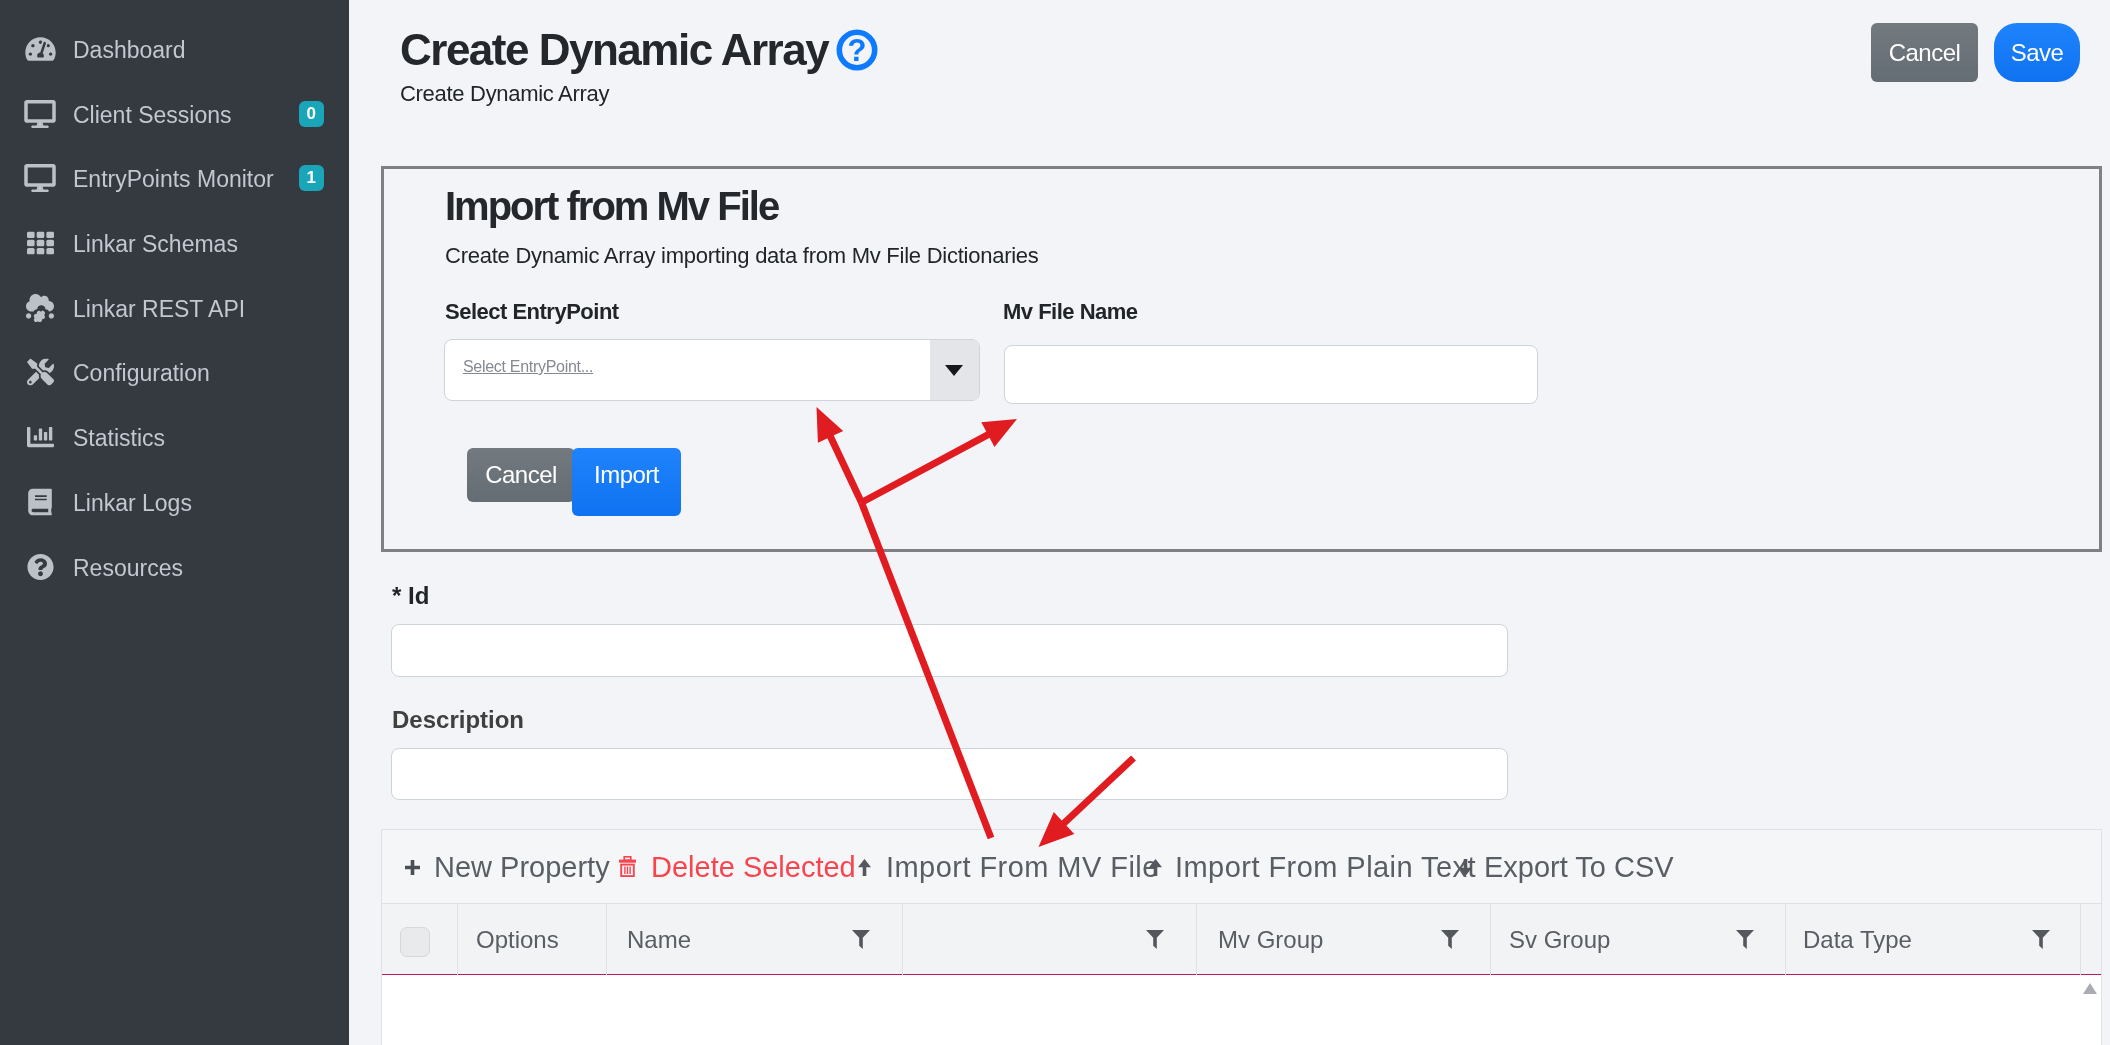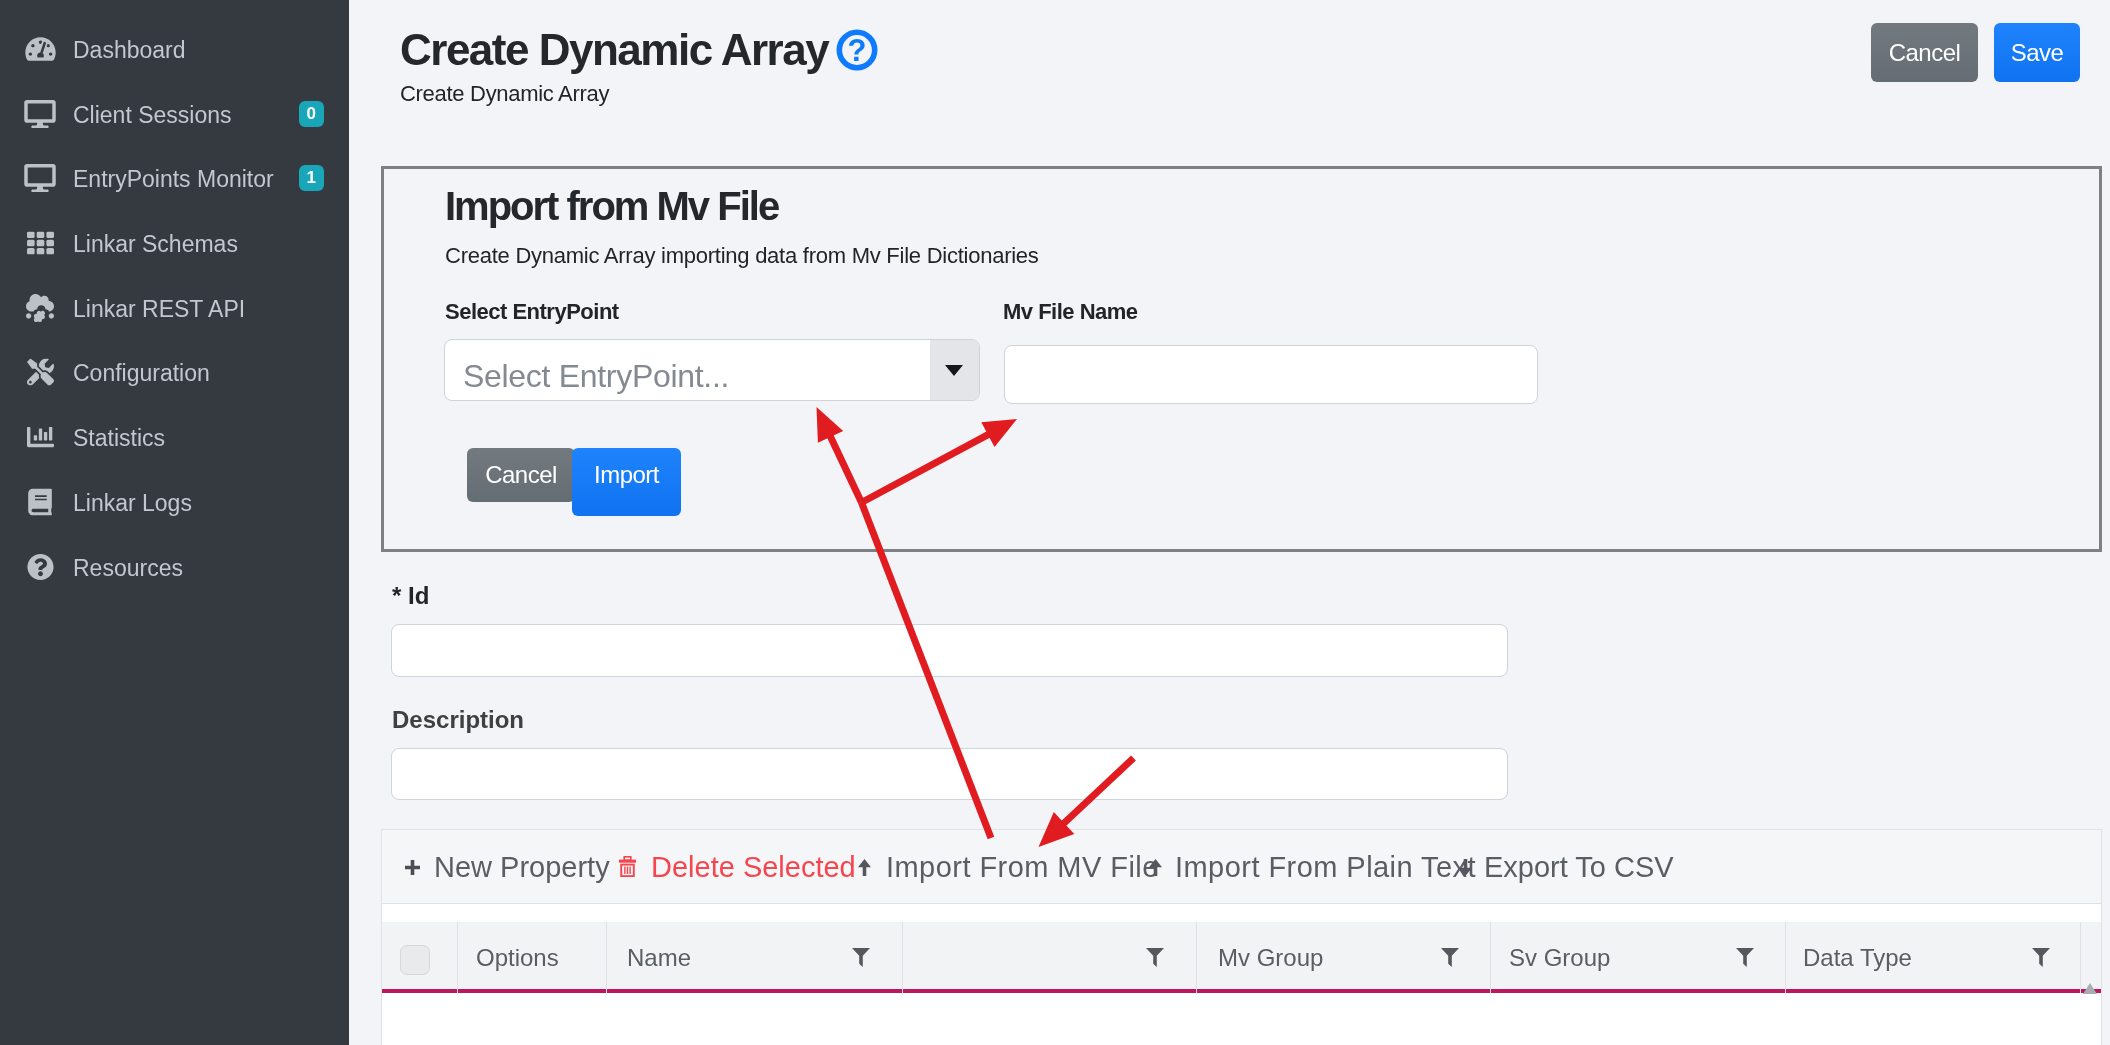--- a/index.html
+++ b/index.html
@@ -14,47 +14,47 @@
   .nav-ico svg { display:block; margin:0 auto; }
   .nav-txt { position:absolute; left:62px; top:50%; transform:translateY(-50%); font-size:23px; color:#c2c7d0; white-space:nowrap; }
   .nav-badge { position:absolute; left:288px; top:50%; transform:translateY(calc(-50% - 1px)); width:24.5px; height:26px; background:#19a6b9; border-radius:6px; color:#fff; font-size:17px; font-weight:bold; text-align:center; line-height:26px; }
 
   
   #pgtitle { position:absolute; left:400px; top:28px; font-size:44px; font-weight:bold; letter-spacing:-1.5px; color:#24282d; line-height:44px; }
   #pgsub { position:absolute; left:400px; top:81px; font-size:22px; letter-spacing:-0.3px; color:#212529; }
   #helpico { position:absolute; left:836px; top:29px; }
   .btn { position:absolute; border-radius:6px; color:#fff; text-align:center; font-size:24px; letter-spacing:-0.5px; }
   #btnCancelTop { left:1871px; top:23px; width:107px; height:59px; line-height:59px; background:linear-gradient(#72797f,#656d74); }
-  #btnSaveTop { left:1994px; top:23px; width:86px; height:59px; line-height:59px; background:linear-gradient(#1f83fd,#0f72f0); }
+  #btnSaveTop { left:1994px; top:23px; width:86px; height:59px; line-height:59px; background:linear-gradient(#1f83fd,#0f72f0);border-radius:23px; }
 
   
   #panel { position:absolute; left:381px; top:166px; width:1721px; height:386px; border:3px solid #7e8084; }
   #ptitle { position:absolute; left:445px; top:184px; font-size:40px; font-weight:bold; letter-spacing:-2px; color:#24282d; line-height:44px; }
   #pdesc { position:absolute; left:445px; top:243px; font-size:22px; letter-spacing:-0.25px; color:#212529; }
   .flabel { position:absolute; font-size:22px; font-weight:bold; letter-spacing:-0.5px; color:#212529; }
   #selbox { position:absolute; left:444px; top:339px; width:536px; height:62px; background:#fff; border:1px solid #ced4da; border-radius:8px; }
-  #selbox .ph { position:absolute; left:18px; top:18px; font-size:32px; color:#848a91; letter-spacing:-0.3px; }
+  #selbox .ph { position:absolute; left:18px; top:18px; font-size:16px; color:#848a91; letter-spacing:-0.3px;text-decoration:underline; }
   #selbtn { position:absolute; right:0; top:0; width:49px; height:60px; background:#e3e5e8; border-radius:0 6px 6px 0; }
   #selbtn:after { content:""; position:absolute; left:15px; top:25px; width:0; height:0; border-left:9px solid transparent; border-right:9px solid transparent; border-top:11px solid #15181b; }
   #mvinput { position:absolute; left:1004px; top:345px; width:534px; height:59px; background:#fff; border:1px solid #ced4da; border-radius:8px; }
   #btnCancelP { left:467px; top:448px; width:108px; height:54px; line-height:54px; background:linear-gradient(#72797f,#656d74); }
   #btnImportP { left:572px; top:448px; width:109px; height:68px; line-height:54px; background:linear-gradient(#1f83fd,#0f72f0); }
 
   
   #lblId { position:absolute; left:392px; top:582px; font-size:24px; font-weight:bold; color:#212529; }
   #inpId { position:absolute; left:391px; top:624px; width:1117px; height:53px; background:#fff; border:1px solid #ced4da; border-radius:8px; }
   #lblDesc { position:absolute; left:392px; top:706px; font-size:24px; font-weight:bold; color:#404040; }
   #inpDesc { position:absolute; left:391px; top:748px; width:1117px; height:52px; background:#fff; border:1px solid #ced4da; border-radius:8px; }
 
   
   #grid { position:absolute; left:381px; top:829px; width:1721px; height:216px; border:1px solid #dee2e6; border-bottom:none; background:#fff; }
   #toolbar { position:absolute; left:0; top:0; width:1719px; height:74px; background:#f5f6f8; border-bottom:1px solid #dee2e6; }
   .tbi { position:absolute; top:0; height:74px; line-height:74px; font-size:29px; color:#595e64; white-space:nowrap; }
   .tbi.red { color:#f7454f; }
-  #ghead { position:absolute; left:0; top:92px; width:1719px; height:71px; background:#f2f3f5; border-bottom:4px solid #be185d; }
+  #ghead { position:absolute; left:0; top:74px; width:1719px; height:71px; background:#f2f3f5; border-bottom:1px solid #be185d; }
   .hsep { position:absolute; top:0; width:1px; height:71px; background:#dee2e6; }
   .hcell { position:absolute; top:0; height:71px; line-height:71px; font-size:24px; color:#595e64; white-space:nowrap; }
   #gchk { position:absolute; left:18px; top:23px; width:30px; height:30px; background:#e9eaec; border:1px solid #d5d7d9; border-radius:7px; }
   .funnel { position:absolute; top:26px; }
   #scrolltri { position:absolute; left:1701px; top:153px; width:0; height:0; border-left:7px solid transparent; border-right:7px solid transparent; border-bottom:11px solid #a9adb2; }
 
   svg { display:block; }
 </style>
 </head>
 <body>

